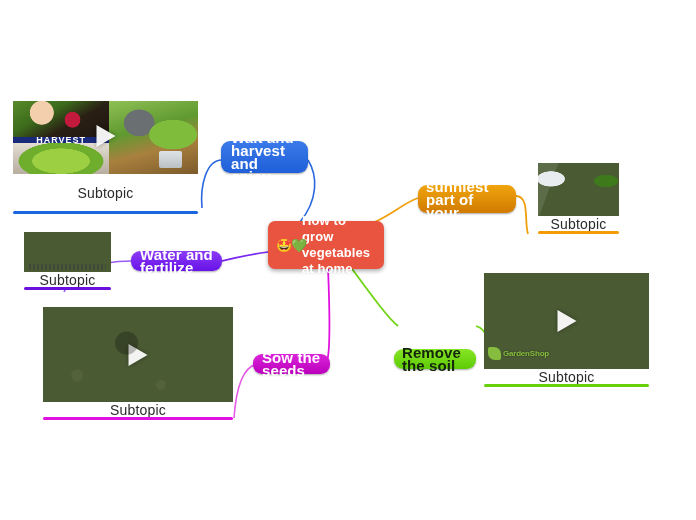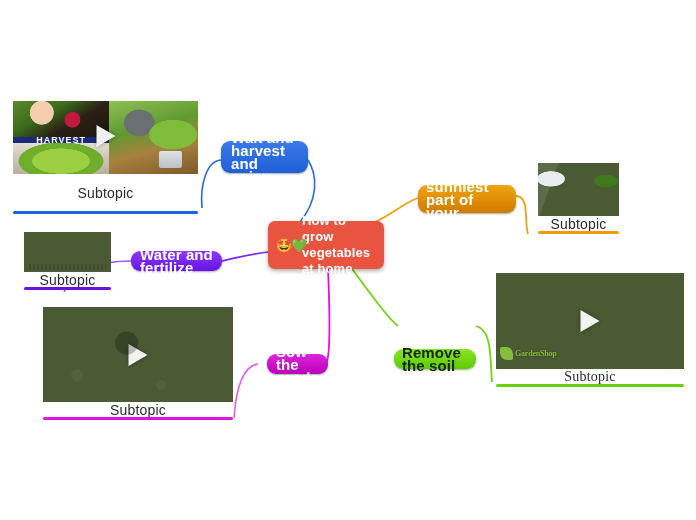--- a/index.html
+++ b/index.html
@@ -280,21 +280,21 @@
 
   <div class="node orange" style="left:418px; top:185px; width:98px; height:28px; padding:4px 8px;">
     <span>Chose the sunniest
 part of your garden</span>
   </div>
 
   <div class="node purple" style="left:131px; top:251px; width:91px; height:20px; padding:3px 9px;justify-content:flex-end;">
     <span>Water and fertilize</span>
   </div>
 
-  <div class="node magenta" style="left:253px; top:354px; width:61px; height:20px; padding:1px 9px;margin-left:14px;">
+  <div class="node magenta" style="left:253px; top:354px; width:77px; height:20px; padding:1px 9px;">
     <span>Sow the seeds</span>
   </div>
 
   <div class="node green" style="left:394px; top:317px; width:82px; height:20px; padding:3px 8px;margin-top:32px;">
     <span>Remove the soil</span>
   </div>
 
   <div class="card u-blue" style="left:13px; top:101px; width:185px; height:113px;gap:11px;">
     <div class="thumb">
       <div class="harvest-tl"></div>
@@ -326,21 +326,21 @@
     <div class="caption">Subtopic</div>
     <div class="underline"></div>
   </div>
 
   <div class="card u-orange" style="left:538px; top:163px; width:81px; height:71px;">
     <div class="thumb lawn-ph"></div>
     <div class="caption">Subtopic</div>
     <div class="underline"></div>
   </div>
 
-  <div class="card u-green" style="left:496px; top:273px; width:188px; height:114px;font-family:Liberation Serif, serif;">
+  <div class="card u-green" style="left:484px; top:273px; width:165px; height:114px;">
     <div class="thumb remove-ph">
       <div class="play"></div>
       <div class="gardenshop">
         <span class="gs-leaf"></span>
         <span class="gs-text">GardenShop</span>
       </div>
     </div>
     <div class="caption">Subtopic</div>
     <div class="underline"></div>
   </div>

